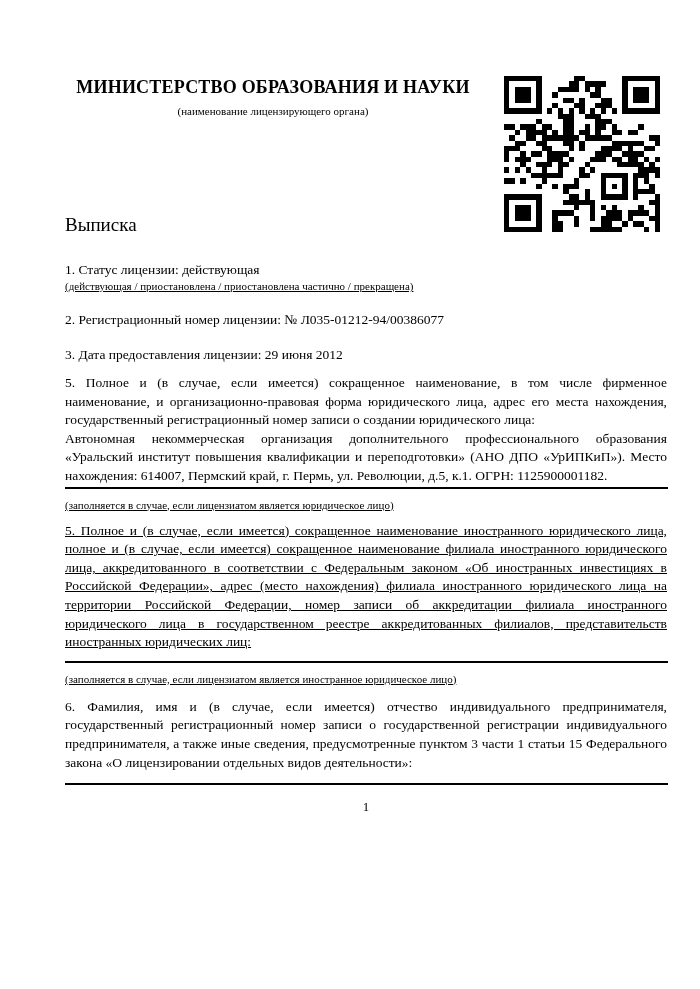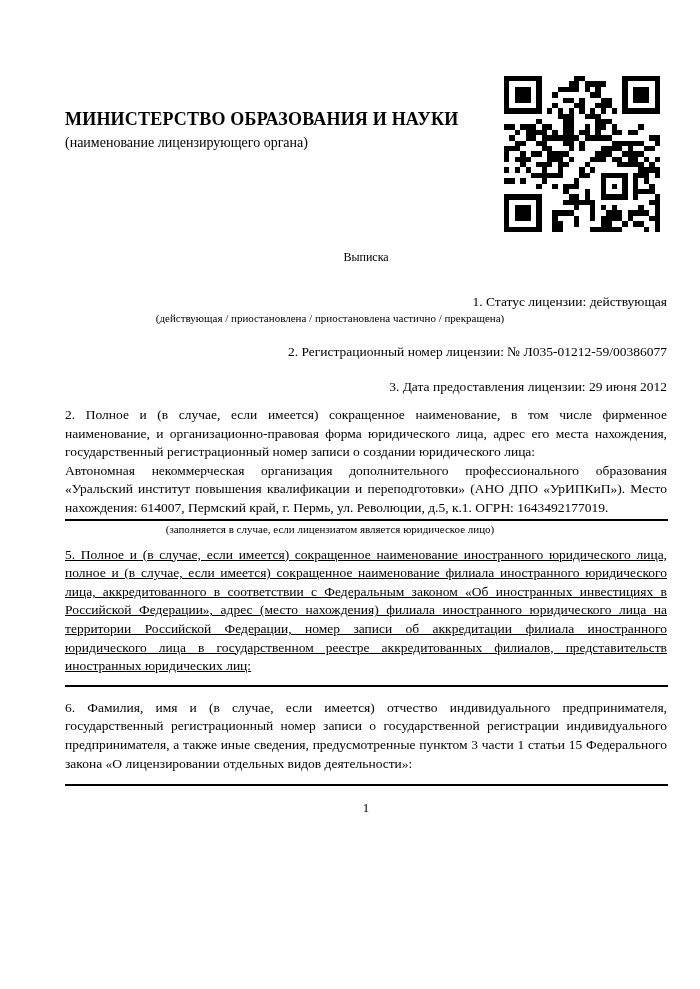--- a/index.html
+++ b/index.html
@@ -10,38 +10,39 @@
     font-family:"Liberation Serif","DejaVu Serif",serif;
     overflow:hidden;
   }
   .qr {
     position:absolute; left:504px; top:76px;
     width:156px; height:156px;
     shape-rendering:crispEdges;
   }
   .qr rect { fill:#000000; }
   .header {
-    margin:105px 0 0 65px; width:416px;
+    margin:73px 0 0 65px; width:416px;
+    text-align:center;
   }
   .h1 { font-size:18px; font-weight:bold; line-height:29px; letter-spacing:0.2px; }
-  .h-note { font-size:14px; line-height:14px; margin-top:2px; }
+  .h-note { font-size:11px; line-height:14px; margin-top:2px; }
   .doc-title {
     margin:97px 0 0 65px; width:602px;
-    text-align:center; font-size:12px; line-height:20px;
+    text-align:left; font-size:19px; line-height:20px;
   }
   .line {
     margin:0 0 0 65px; width:602px;
-    font-size:13.5px; line-height:18px;text-align:right;
+    font-size:13.5px; line-height:18px;
   }
   .item-status { margin-top:26px; }
   .note {
     margin:1px 0 0 65px; width:530px;
-    text-align:center; font-size:11px; line-height:13px;
-  }
-  .rule-note { margin-top:2px; }
+    font-size:11px; line-height:13px;text-decoration:underline;
+  }
+  .rule-note { margin-top:10px; }
   .item-reg  { margin-top:18px; }
   .item-date { margin-top:17px; }
   .para {
     margin:0 0 0 65px; width:602px;
     font-size:13.5px; line-height:18.6px;
     text-align:justify;
   }
   .label4 { margin-top:10px; }
   .rule {
     margin-left:65px; width:603px; height:0;
@@ -457,31 +458,32 @@
     <div class="h-note">(наименование лицензирующего органа)</div>
   </div>
 
   <div class="doc-title">
     <div>Выписка</div>
   </div>
 
   <div class="line item-status">1. Статус лицензии: действующая</div>
   <div class="note">(действующая / приостановлена / приостановлена частично / прекращена)</div>
 
-  <div class="line item-reg">2. Регистрационный номер лицензии: № Л035-01212-59/00386077</div>
+  <div class="line item-reg">2. Регистрационный номер лицензии: № Л035-01212-94/00386077</div>
 
   <div class="line item-date">3. Дата предоставления лицензии: 29 июня 2012</div>
 
-  <div class="para label4">2. Полное и (в случае, если имеется) сокращенное наименование, в том числе фирменное наименование, и организационно-правовая форма юридического лица, адрес его места нахождения, государственный регистрационный номер записи о создании юридического лица:</div>
-  <div class="para">Автономная некоммерческая организация дополнительного профессионального образования «Уральский институт повышения квалификации и переподготовки» (АНО ДПО «УрИПКиП»). Место нахождения: 614007, Пермский край, г. Пермь, ул. Революции, д.5, к.1. ОГРН: 1643492177019.</div>
+  <div class="para label4">5. Полное и (в случае, если имеется) сокращенное наименование, в том числе фирменное наименование, и организационно-правовая форма юридического лица, адрес его места нахождения, государственный регистрационный номер записи о создании юридического лица:</div>
+  <div class="para">Автономная некоммерческая организация дополнительного профессионального образования «Уральский институт повышения квалификации и переподготовки» (АНО ДПО «УрИПКиП»). Место нахождения: 614007, Пермский край, г. Пермь, ул. Революции, д.5, к.1. ОГРН: 1125900001182.</div>
   <div class="rule r4"></div>
   <div class="note rule-note">(заполняется в случае, если лицензиатом является юридическое лицо)</div>
 
   <div class="para label5">5. Полное и (в случае, если имеется) сокращенное наименование иностранного юридического лица, полное и (в случае, если имеется) сокращенное наименование филиала иностранного юридического лица, аккредитованного в соответствии с Федеральным законом «Об иностранных инвестициях в Российской Федерации», адрес (место нахождения) филиала иностранного юридического лица на территории Российской Федерации, номер записи об аккредитации филиала иностранного юридического лица в государственном реестре аккредитованных филиалов, представительств иностранных юридических лиц:</div>
   <div class="rule r5"></div>
+  <div class="note rule-note">(заполняется в случае, если лицензиатом является иностранное юридическое лицо)</div>
 
   <div class="para label6">6. Фамилия, имя и (в случае, если имеется) отчество индивидуального предпринимателя, государственный регистрационный номер записи о государственной регистрации индивидуального предпринимателя, а также иные сведения, предусмотренные пунктом 3 части 1 статьи 15 Федерального закона «О лицензировании отдельных видов деятельности»:</div>
   <div class="rule r6"></div>
 
 
   <div class="page-number">1</div>
 
 </div>
 
 </body></html>

